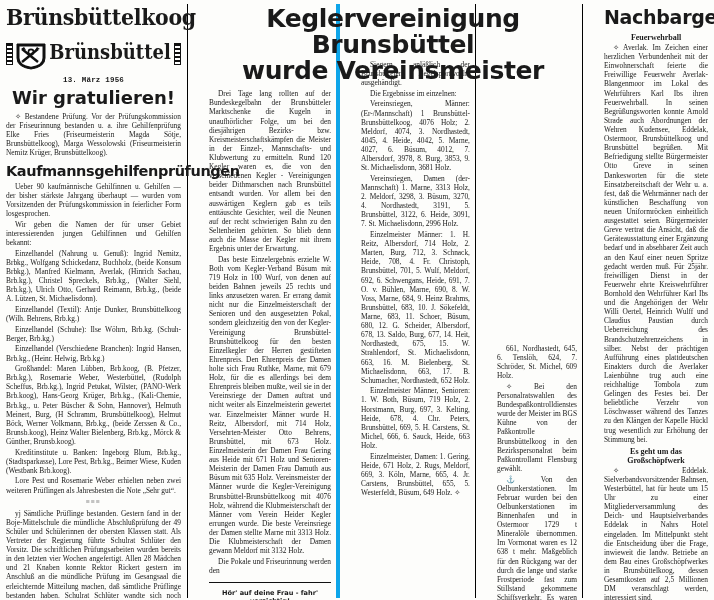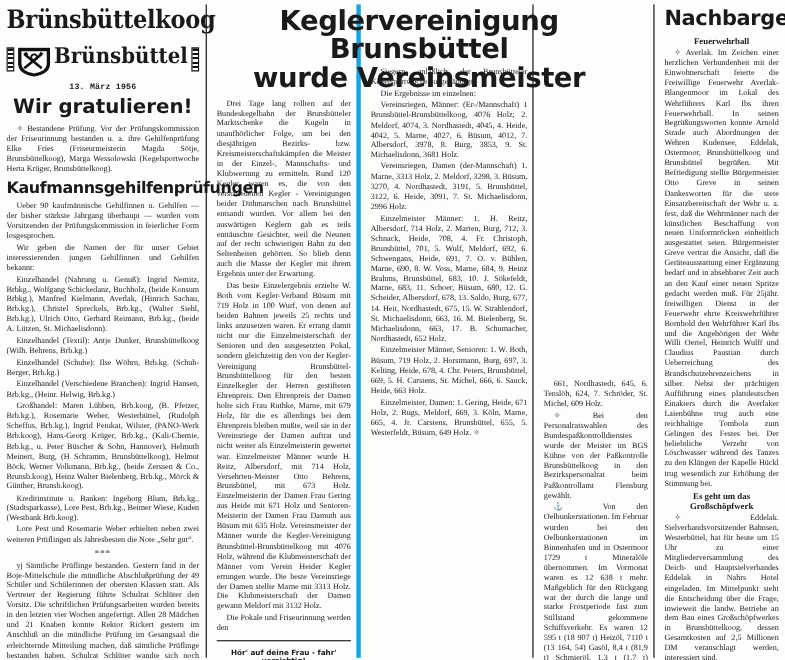--- a/index.html
+++ b/index.html
@@ -3,21 +3,21 @@
 <meta charset="utf-8">
 <style>
   html,body{margin:0;padding:0;background:#fff;}
   body{
     width:714px;height:600px;overflow:hidden;
     font-family:"Liberation Serif", serif;
     color:#1a1a1a;
     -webkit-font-smoothing:none;
   }
   .page{position:relative;width:714px;height:600px;box-sizing:border-box;padding:4px 6px 0 6px;background:#fdfdfb;}
-  .grid{display:flex;gap:4px;height:594px;}
+  .grid{display:flex;gap:16px;height:594px;}
   .col{box-sizing:border-box;}
   .col1{width:182px;padding-right:6px;border-right:1px solid #000;}
   .col2{width:136px;padding:0 5px;border-right:4px solid #0ea5e9;}
   .col3{width:163px;padding:0 5px;border-right:1px solid #000;}
   .col4{width:112px;padding:0 5px;border-right:1px solid #000;}
   .col5{width:109px;padding-left:5px;}
 
   
   .masthead{text-align:center;padding-top:2px;}
   .mast-line1{
@@ -95,21 +95,21 @@
               <path d="M24 6 l-3 -2 -2 3 z" fill="#111"></path>
             </svg>
           </div>
           <div class="mast-line2">Brünsbüttel</div>
           <div class="bar"></div>
         </div>
         <div class="mast-date">13. März 1956</div>
       </div>
 
       <h5 class="gratul">Wir gratulieren!</h5>
-      <p class="body">✧ Bestandene Prüfung. Vor der Prüfungskommission der Friseurinnung bestanden u. a. ihre Gehilfenprüfung Elke Fries (Friseurmeisterin Magda Sötje, Brunsbüttelkoog), Marga Wessolowski (Kegelsportwoche Herta Krüger, Brunsbüttelkoog).</p>
+      <p class="body">✧ Bestandene Prüfung. Vor der Prüfungskommission der Friseurinnung bestanden u. a. ihre Gehilfenprüfung Elke Fries (Friseurmeisterin Magda Sötje, Brunsbüttelkoog), Marga Wessolowski (Friseurmeisterin Nemitz Krüger, Brunsbüttelkoog).</p>
 
       <h3 class="col-head">Kaufmannsgehilfenprüfungen</h3>
       <p class="body">Ueber 90 kaufmännische Gehilfinnen u. Gehilfen — der bisher stärkste Jahrgang überhaupt — wurden vom Vorsitzenden der Prüfungskommission in feierlicher Form losgesprochen.</p>
       <p class="body">Wir geben die Namen der für unser Gebiet interessierenden jungen Gehilfinnen und Gehilfen bekannt:</p>
       <p class="body">Einzelhandel (Nahrung u. Genuß): Ingrid Nemitz, Brbkg., Wolfgang Schickedanz, Buchholz, (beide Konsum Brbkg.), Manfred Kielmann, Averlak, (Hinrich Sachau, Brb.kg.), Christel Spreckels, Brb.kg., (Walter Siehl, Brb.kg.), Ulrich Otto, Gerhard Reimann, Brb.kg., (beide A. Lützen, St. Michaelisdonn).</p>
       <p class="body">Einzelhandel (Textil): Antje Dunker, Brunsbüttelkoog (Wilh. Behrens, Brb.kg.)</p>
       <p class="body">Einzelhandel (Schuhe): Ilse Wöhrn, Brb.kg. (Schuh-Berger, Brb.kg.)</p>
       <p class="body">Einzelhandel (Verschiedene Branchen): Ingrid Hansen, Brb.kg., (Heinr. Helwig, Brb.kg.)</p>
       <p class="body">Großhandel: Maren Lübben, Brb.koog, (B. Pfetzer, Brb.kg.), Rosemarie Weber, Westerbüttel, (Rudolph Scheffus, Brb.kg.), Ingrid Petukat, Wilster, (PANO-Werk Brb.koog), Hans-Georg Krüger, Brb.kg., (Kali-Chemie, Brb.kg., u. Peter Büscher &amp; Sohn, Hannover), Helmuth Meinert, Burg, (H Schramm, Brunsbüttelkoog), Helmut Böck, Werner Volkmann, Brb.kg., (beide Zerssen &amp; Co., Brunsb.koog), Heinz Walter Bielenberg, Brb.kg., Mörck &amp; Günther, Brunsb.koog).</p>
       <p class="body">Kreditinstitute u. Banken: Ingeborg Blum, Brb.kg., (Stadtsparkasse), Lore Pest, Brb.kg., Beimer Wiese, Kuden (Westbank Brb.koog).</p>

